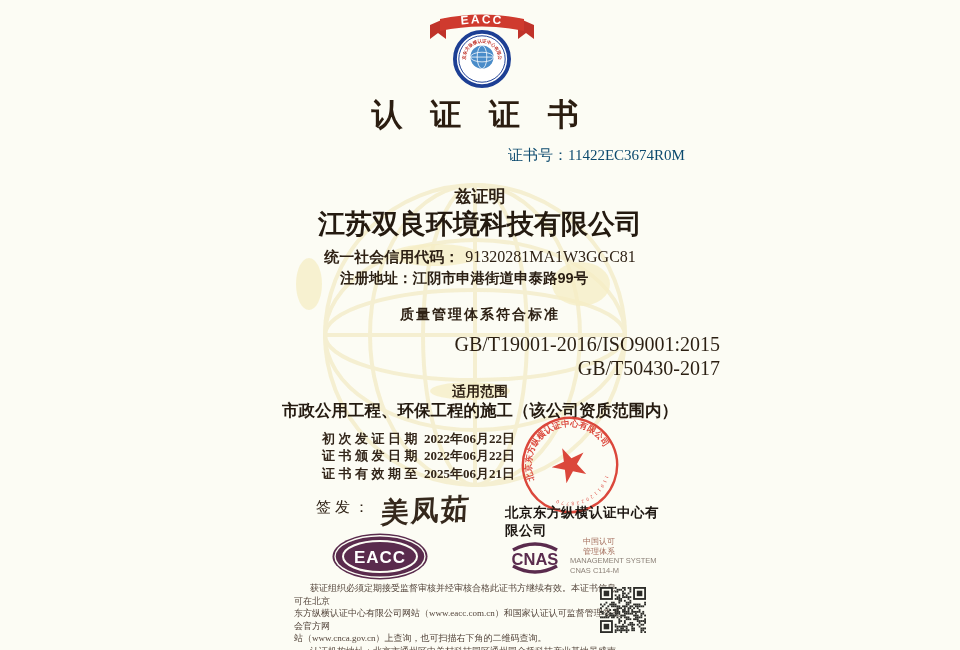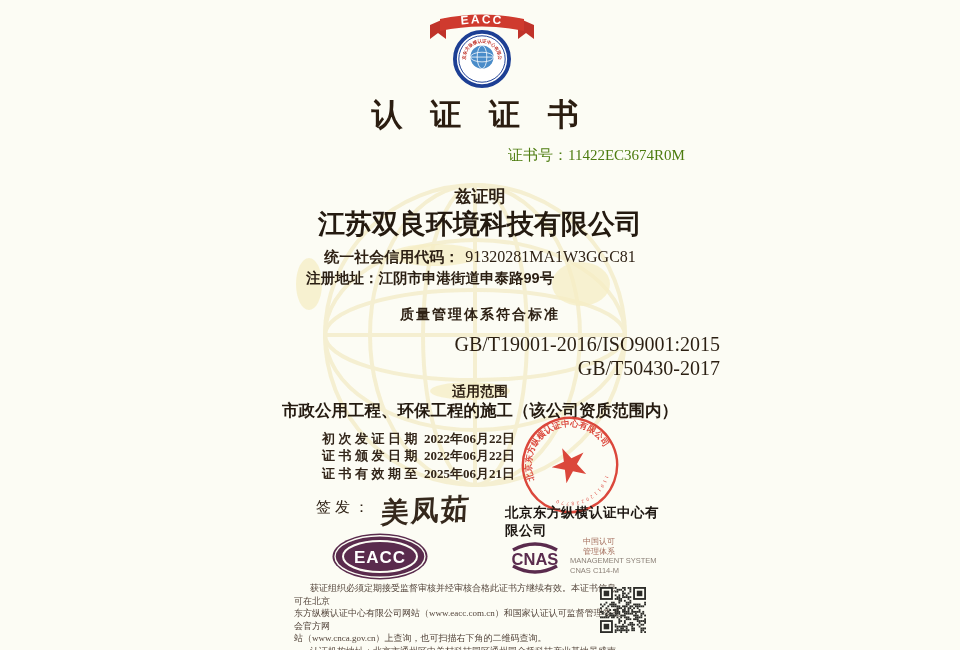--- a/index.html
+++ b/index.html
@@ -17,31 +17,31 @@
   .watermark{left:310px; top:170px; opacity:.75; pointer-events:none;}
   .wm-blob{background:#f6edc4; border-radius:50%; opacity:.75; pointer-events:none;}
 
   
   .ribbon-svg{left:430px; top:12px;}
   .emblem-svg{left:453px; top:30px;}
 
   
   .cert-title{left:300px; top:94px; width:360px; font-size:31px; font-weight:bold;
     letter-spacing:10px; color:#2b1d10;}
-  .cert-no{left:508px; top:146px; font-size:15px; color:#4d7c0f;}
+  .cert-no{left:508px; top:146px; font-size:15px; color:#0c4a6e;}
 
   .statement{left:300px; top:185px; width:360px; font-size:17px; font-weight:bold;}
   .company{left:240px; top:206px; width:480px; font-size:27px; font-weight:bold; color:#241a10;}
   .credit{left:240px; top:248px; width:480px; font-size:15px;}
   .credit .lbl{font-weight:bold; font-family:"Liberation Sans","DejaVu Sans",sans-serif;}
   .credit .val{font-size:16px;margin-left:6px;}
 
   .addr{left:306px; font-size:14.5px; font-weight:bold;
     font-family:"Liberation Sans","DejaVu Sans",sans-serif; color:#2a1e12;}
-  .addr1{top:269px;} .addr2{top:287px;}
+  .addr1{top:269px;margin-left:34px;} .addr2{top:287px;}
 
   .std-heading{left:240px; top:306px; width:480px; font-size:14px; font-weight:bold; letter-spacing:2px;}
   .std-line{left:240px; width:480px; font-size:20px; color:#2b1f12;text-align:right;}
   .std1{top:333px;} .std2{top:357px;}
   .scope-heading{left:240px; top:383px; width:480px; font-size:14px; font-weight:bold;}
   .scope-text{left:200px; top:400px; width:560px; font-size:16.5px; font-weight:bold;
     font-family:"Liberation Sans","DejaVu Sans",sans-serif; color:#241a10;}
 
   .dates{left:322px; top:430px; font-size:13px; color:#33261a;}
   .date-row{display:flex; height:17.5px; align-items:center;}

